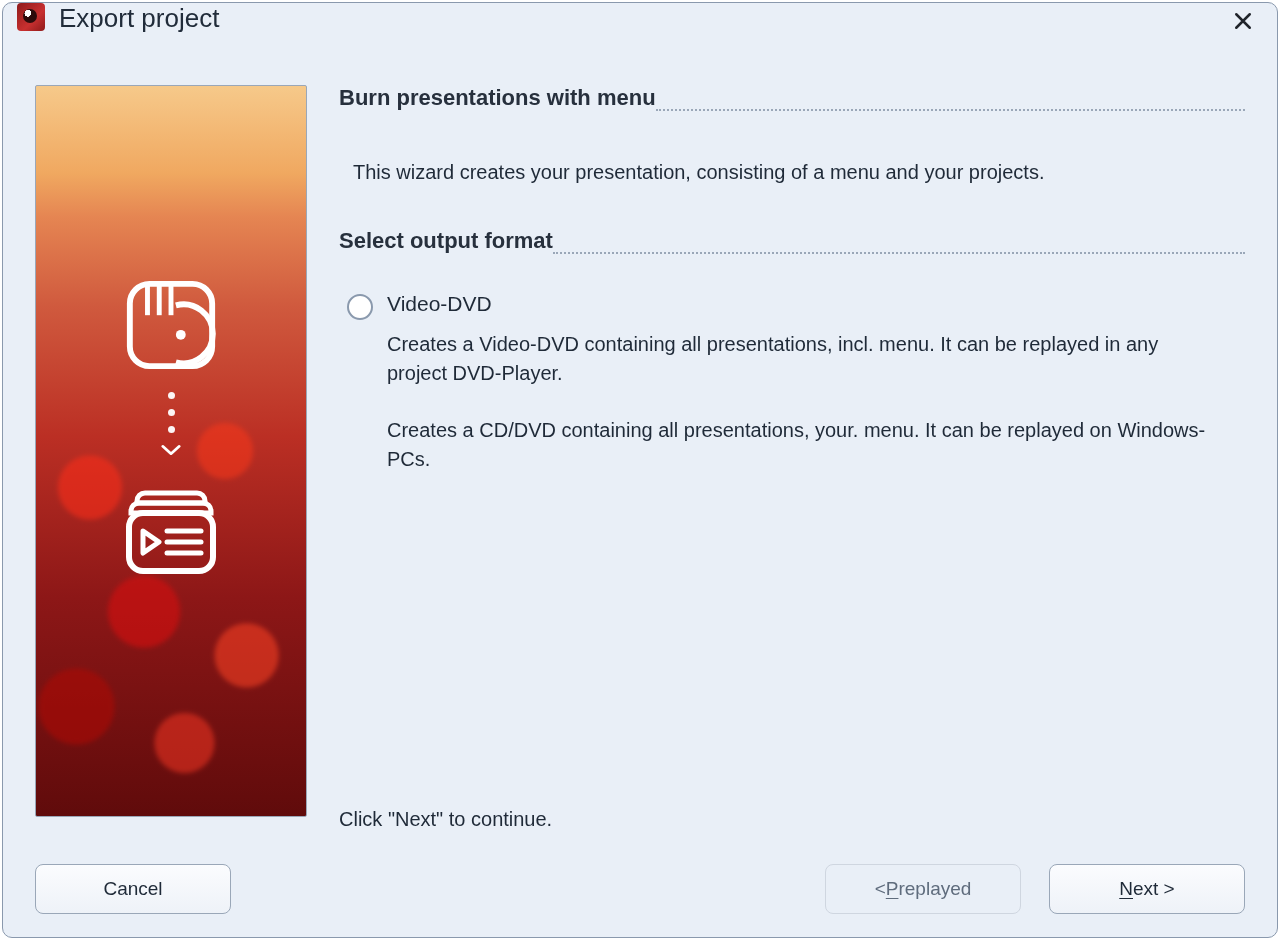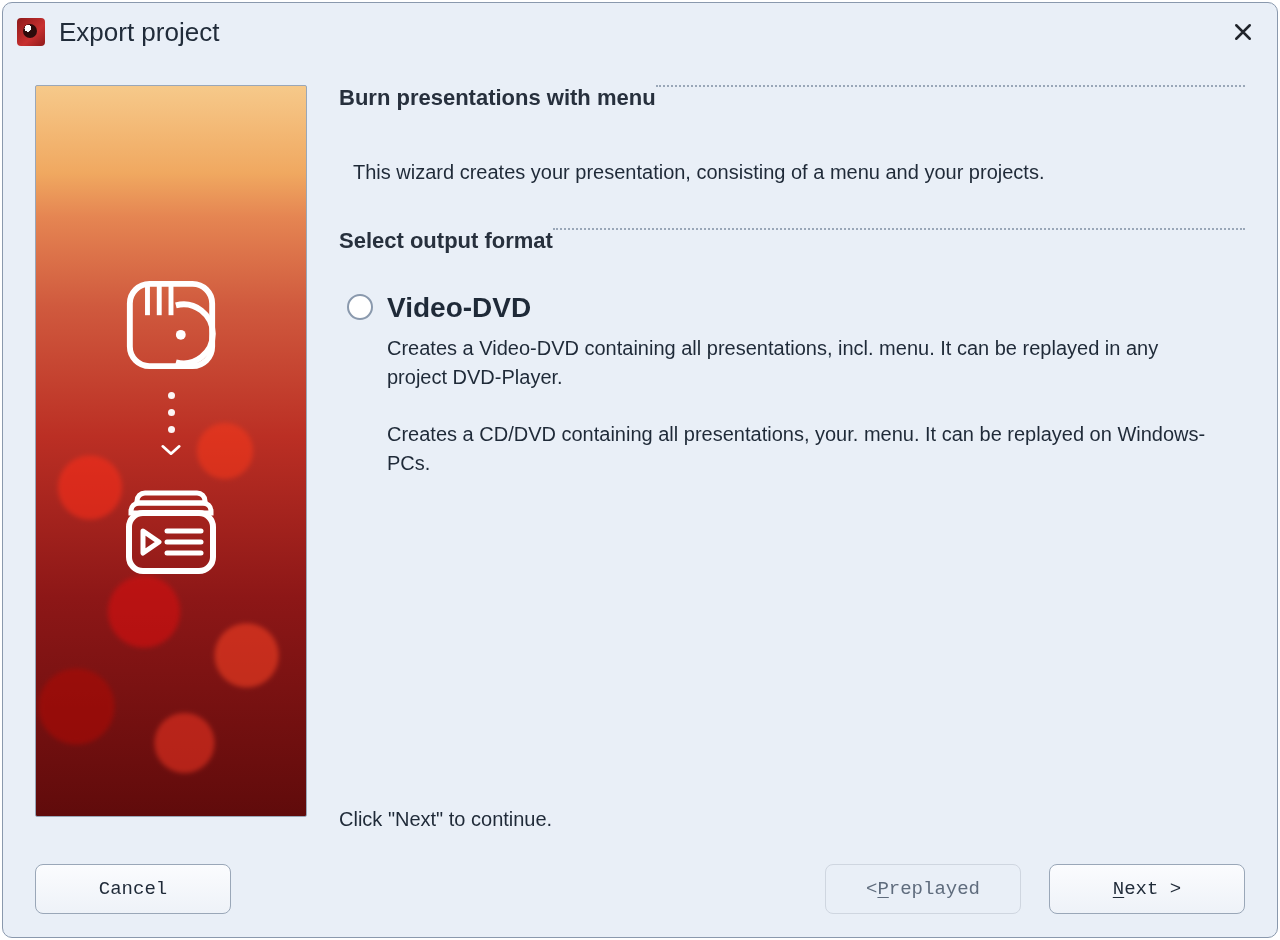--- a/index.html
+++ b/index.html
@@ -16,21 +16,20 @@
     width: 1276px; height: 936px;
     background: #e9eff7;
     border: 1px solid #8a99ad;
     border-radius: 10px;
     display: flex;
     flex-direction: column;
   }
   .titlebar {
     height: 58px;
     display: flex;
-    align-items: center;
     padding: 0 16px 0 14px;
   }
   .app-icon {
     width: 28px; height: 28px;
     border-radius: 4px;
     background: linear-gradient(135deg, #8e1a1a 0%, #c83030 60%, #8e1a1a 100%);
     position: relative;
     margin-right: 14px;
   }
   .app-icon::after{
@@ -85,21 +84,21 @@
     position:absolute; left:0; right:0; top:190px;
     display:flex; flex-direction:column; align-items:center;
     color:#fff;
   }
   .side-overlay svg{ display:block }
   .dots{ display:flex; flex-direction:column; gap:10px; margin:18px 0 10px; align-items:center }
   .dot{ width:7px; height:7px; border-radius:50%; background:#fff; opacity:.95 }
   .chev svg{ width:22px; height:14px }
   .content { flex:1; display:flex; flex-direction:column; font-size:20px; color:#1f2a38; }
   .section-header{
-    display:flex; align-items:flex-start; gap:0;
+    display:flex; align-items:flex-end; gap:0;
     font-size:22px; font-weight:600; color:#27303d;
     margin-bottom: 18px;
   }
   .section-header .rule{
     flex:1; height:0; border-top: 2px dotted #9aa7b8;
   }
   .intro-line{ margin: 32px 0 44px 14px; font-size:20px }
   .options { margin-left: 8px; margin-top: 20px; }
   .opt {
     display:flex; align-items:flex-start; gap:14px;
@@ -108,21 +107,21 @@
   .radio {
     width:26px; height:26px; border-radius:50%;
     border:2px solid #8a99ad; background:#fff;
     margin-top:2px;
     display:flex; align-items:center; justify-content:center;
     cursor:pointer;
   }
   .radio.checked::after{
     content:""; width:12px; height:12px; border-radius:50%; background:#1f2a38;
   }
-  .opt-label{ font-size:28px; font-weight:700 }
+  .opt-label{ font-size:21px; font-weight:400 }
   .opt-desc{
     margin: 8px 0 28px 40px;
     font-size:20px; line-height:1.45;
     max-width: 820px;
   }
   .continue-hint{
     margin-top:auto;
     margin-bottom: 10px;
     font-size:20px;
   }
@@ -132,21 +131,20 @@
     display:flex; align-items:center;
   }
   .btn{
     height:50px; min-width:196px;
     border:1px solid #9aa7b8; border-radius:8px;
     background: linear-gradient(#fbfcfe,#eef2f8);
     font-size:19px; color:#1f2a38;
     display:flex; align-items:center; justify-content:center;
     cursor:pointer;
     padding: 12px 20px;
-    font-family: Liberation Mono, monospace;
   }
   .btn.muted{
     border-color:#cfd6e0;
     background:#e9eff7;
     color:#5f6c7d;
     box-shadow:none;
     cursor:default;
   }
   .btn .ul{ text-decoration: underline; text-underline-offset:3px }
   .spacer{ flex:1 }

